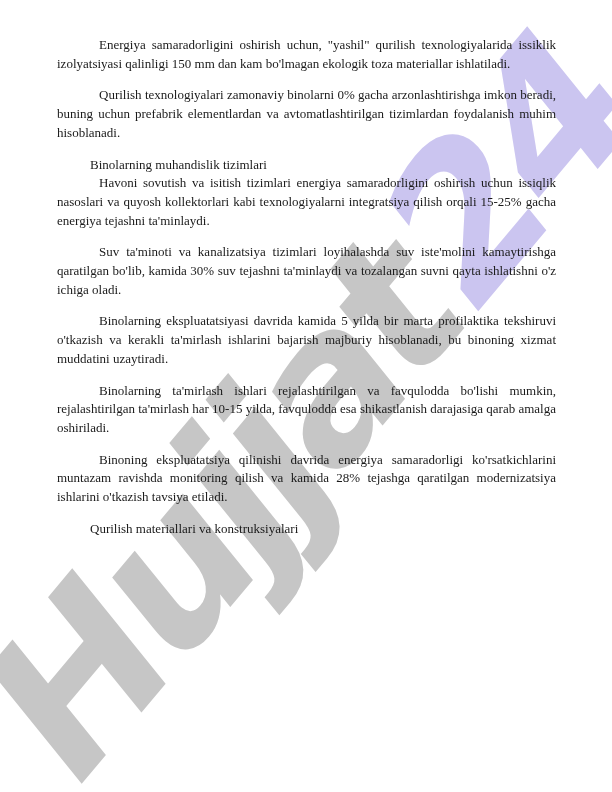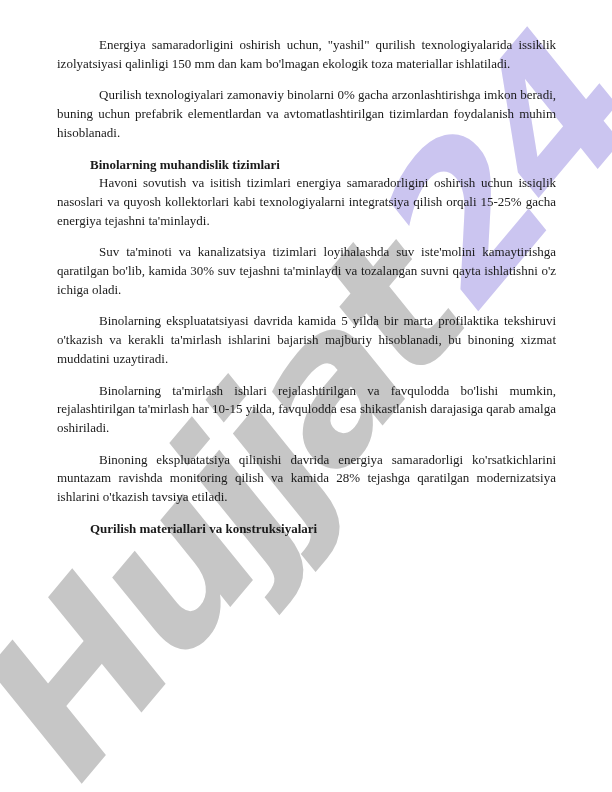--- a/index.html
+++ b/index.html
@@ -50,21 +50,21 @@
     line-height: 18.7px;
   }
   .para {
     margin: 0 0 13px 0;
     text-indent: 42px;
     text-align: justify;
   }
   .heading {
     margin: 1px 0 0 0;
     padding-left: 33px;
-    font-weight: bold;
+    font-weight: normal;
     text-align: left;
   }
 </style>
 </head>
 <body>
 
 <div class="page">
 
   <div class="watermark">
     <span class="wm-gray" style="color: rgb(198, 198, 198);">Hujjat</span><span class="wm-purple" style="color: rgb(203, 197, 240);">24</span>

